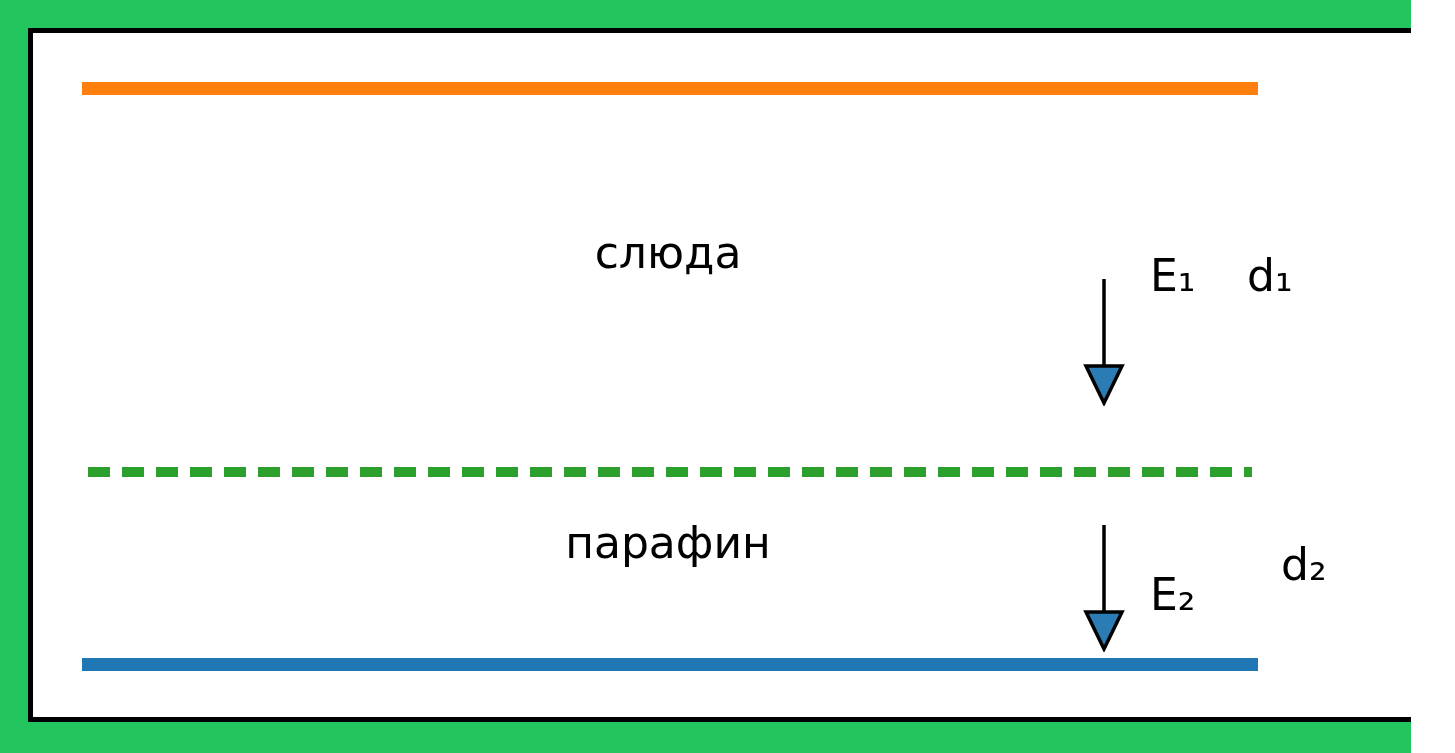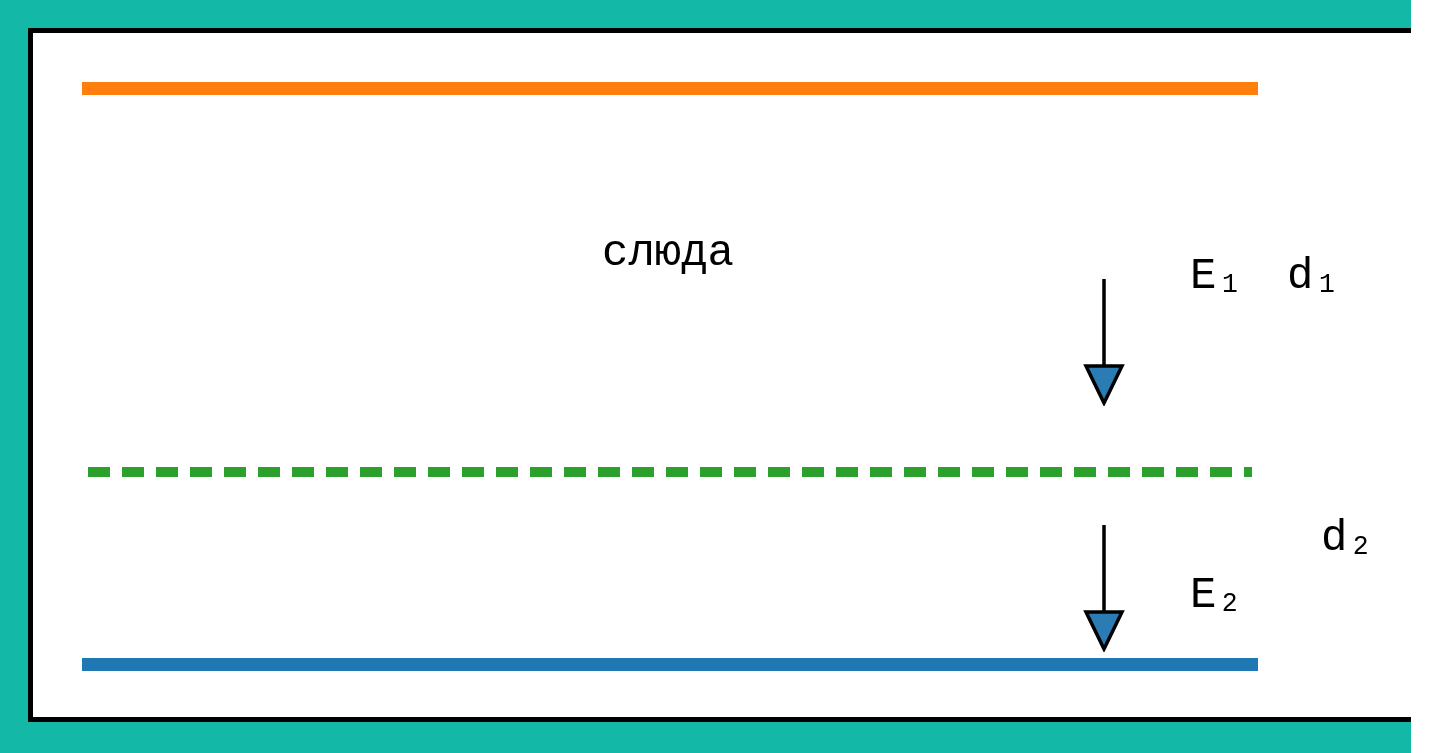--- a/index.html
+++ b/index.html
@@ -5,23 +5,22 @@
   html, body {
     margin: 0;
     padding: 0;
     background: #ffffff;
     font-family: "DejaVu Sans", "Liberation Sans", sans-serif;
   }
   .canvas {
     position: relative;
     width: 1411px;
     height: 753px;
-    background: #14b8a6;
+    background: #22c55e;
     overflow: hidden;
-    font-family: Liberation Mono, monospace;
   }
   .frame {
     position: absolute;
     left: 28px;
     top: 28px;
     width: 1396px;
     height: 694px;
     border: 5px solid #000000;
     box-sizing: border-box;
     background: #ffffff;
@@ -63,26 +62,25 @@
     white-space: nowrap;
   }
   .material-block-1 { top: 230px; }
   .material-block-2 { top: 520px; }
   .side-label {
     position: absolute;
     font-size: 44px;
     line-height: 44px;
     color: #000000;
     white-space: nowrap;
-    margin-left: 40px;
   }
   .label-e1 { left: 1150px; top: 254px; }
   .label-d1 { left: 1247px; top: 254px; }
   .label-e2 { left: 1150px; top: 573px; }
-  .label-d2 { left: 1281px; top: 516px; }
+  .label-d2 { left: 1281px; top: 543px; }
   .field-arrow {
     position: absolute;
     left: 1082px;
     width: 44px;
     height: 130px;
   }
   .field-arrow-1 { top: 276px; }
   .field-arrow-2 { top: 522px; }
 </style>
 </head>
@@ -96,20 +94,21 @@
 
   <div class="interface-line"></div>
 
   <div class="plate plate-bottom"></div>
 
   <div class="material-block material-block-1">
     <div>слюда</div>
   </div>
 
   <div class="material-block material-block-2">
+    <div>парафин</div>
   </div>
 
   <svg class="field-arrow field-arrow-1" viewBox="0 0 44 130" xmlns="http://www.w3.org/2000/svg">
     <line x1="22" y1="3" x2="22" y2="92" stroke="#000000" stroke-width="3.5"></line>
     <polygon points="4,90 40,90 22,127" stroke="#000000" stroke-width="3.5" stroke-linejoin="miter" fill="#2b7bb5"></polygon>
   </svg>
 
   <svg class="field-arrow field-arrow-2" viewBox="0 0 44 130" xmlns="http://www.w3.org/2000/svg">
     <line x1="22" y1="3" x2="22" y2="92" stroke="#000000" stroke-width="3.5"></line>
     <polygon points="4,90 40,90 22,127" stroke="#000000" stroke-width="3.5" stroke-linejoin="miter" fill="#2b7bb5"></polygon>

